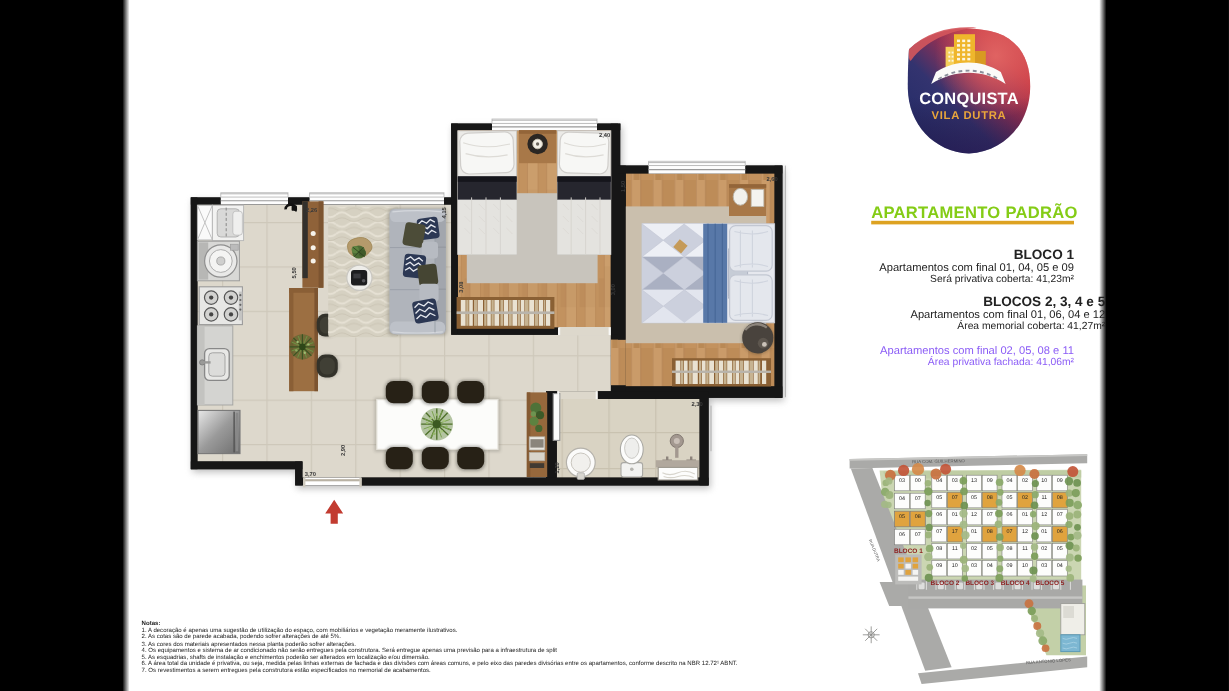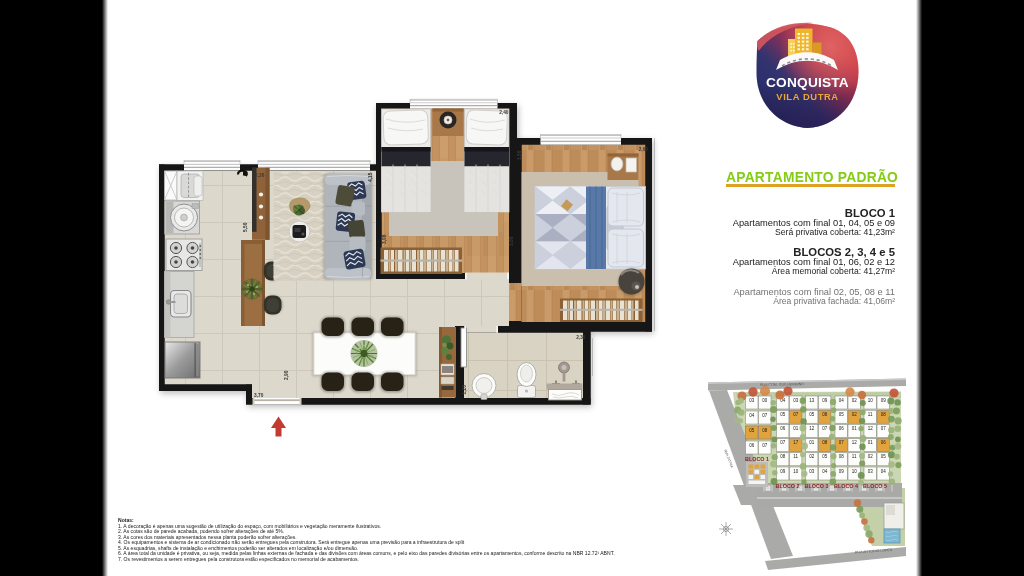--- a/index.html
+++ b/index.html
@@ -901,27 +901,27 @@
 <div class="abs" style="left:726px;top:169.5px;width:172px;color:#84cc16;font-weight:bold;font-size:13.8px;letter-spacing:0.25px;white-space:nowrap">APARTAMENTO PADRÃO</div>
 
 <div class="abs" style="left:726px;top:184.2px;width:169px;height:2.6px;background:#dda221"></div>
 
 <div class="abs" style="left:695px;top:209px;width:200px;text-align:right;color:#222">
 <div style="font-size:11.3px;line-height:9.5px;font-weight:bold">BLOCO 1</div>
 <div style="font-size:9.3px;line-height:9px">Apartamentos com final 01, 04, 05 e 09</div>
 <div style="font-size:8.6px;line-height:8.5px">Será privativa coberta: 41,23m²</div>
 </div>
 
-<div class="abs" style="left:695px;top:248px;width:200px;text-align:right;color:#222">
+<div class="abs" style="left:721px;top:248px;width:200px;text-align:right;color:#222">
 <div style="font-size:11.3px;line-height:9.5px;font-weight:bold">BLOCOS 2, 3, 4 e 5</div>
-<div style="font-size:9.3px;line-height:9px">Apartamentos com final 01, 06, 02 e 12</div>
+<div style="font-size:9.3px;line-height:9px">Apartamentos com final 01, 06, 04 e 12</div>
 <div style="font-size:8.6px;line-height:8.5px">Área memorial coberta: 41,27m²</div>
 </div>
 
-<div class="abs" style="left:695px;top:287.5px;width:200px;text-align:right;color:#737373">
+<div class="abs" style="left:695px;top:287.5px;width:200px;text-align:right;color:#8b5cf6">
 <div style="font-size:9.3px;line-height:9px">Apartamentos com final 02, 05, 08 e 11</div>
 <div style="font-size:8.6px;line-height:8.5px">Área privativa fachada: 41,06m²</div>
 </div>
 
 <div class="abs" style="left:118px;top:518px;width:580px;color:#1a1a1a;font-size:5.05px;line-height:5.5px">
 <div style="font-weight:bold">Notas:</div>
 <div>1. A decoração é apenas uma sugestão de utilização do espaço, com mobiliários e vegetação meramente ilustrativos.</div>
 <div>2. As cotas são de parede acabada, podendo sofrer alterações de até 5%.</div>
 <div>3. As cores dos materiais apresentados nessa planta poderão sofrer alterações.</div>
 <div>4. Os equipamentos e sistema de ar condicionado não serão entregues pela construtora. Será entregue apenas uma previsão para a infraestrutura de split</div>

